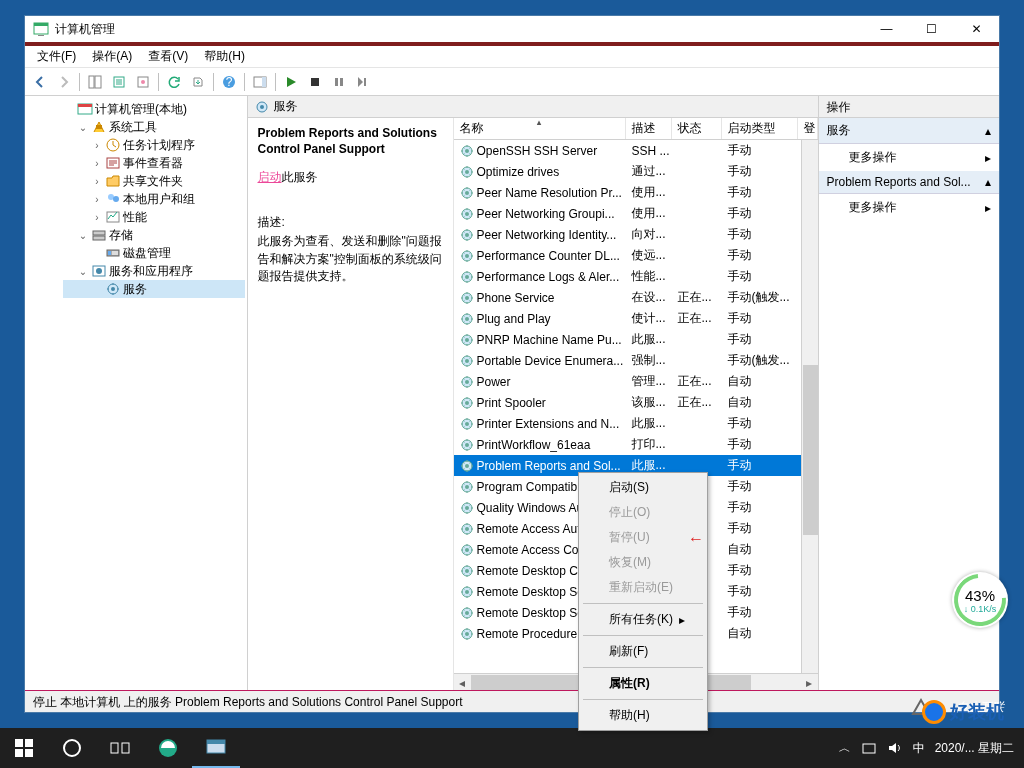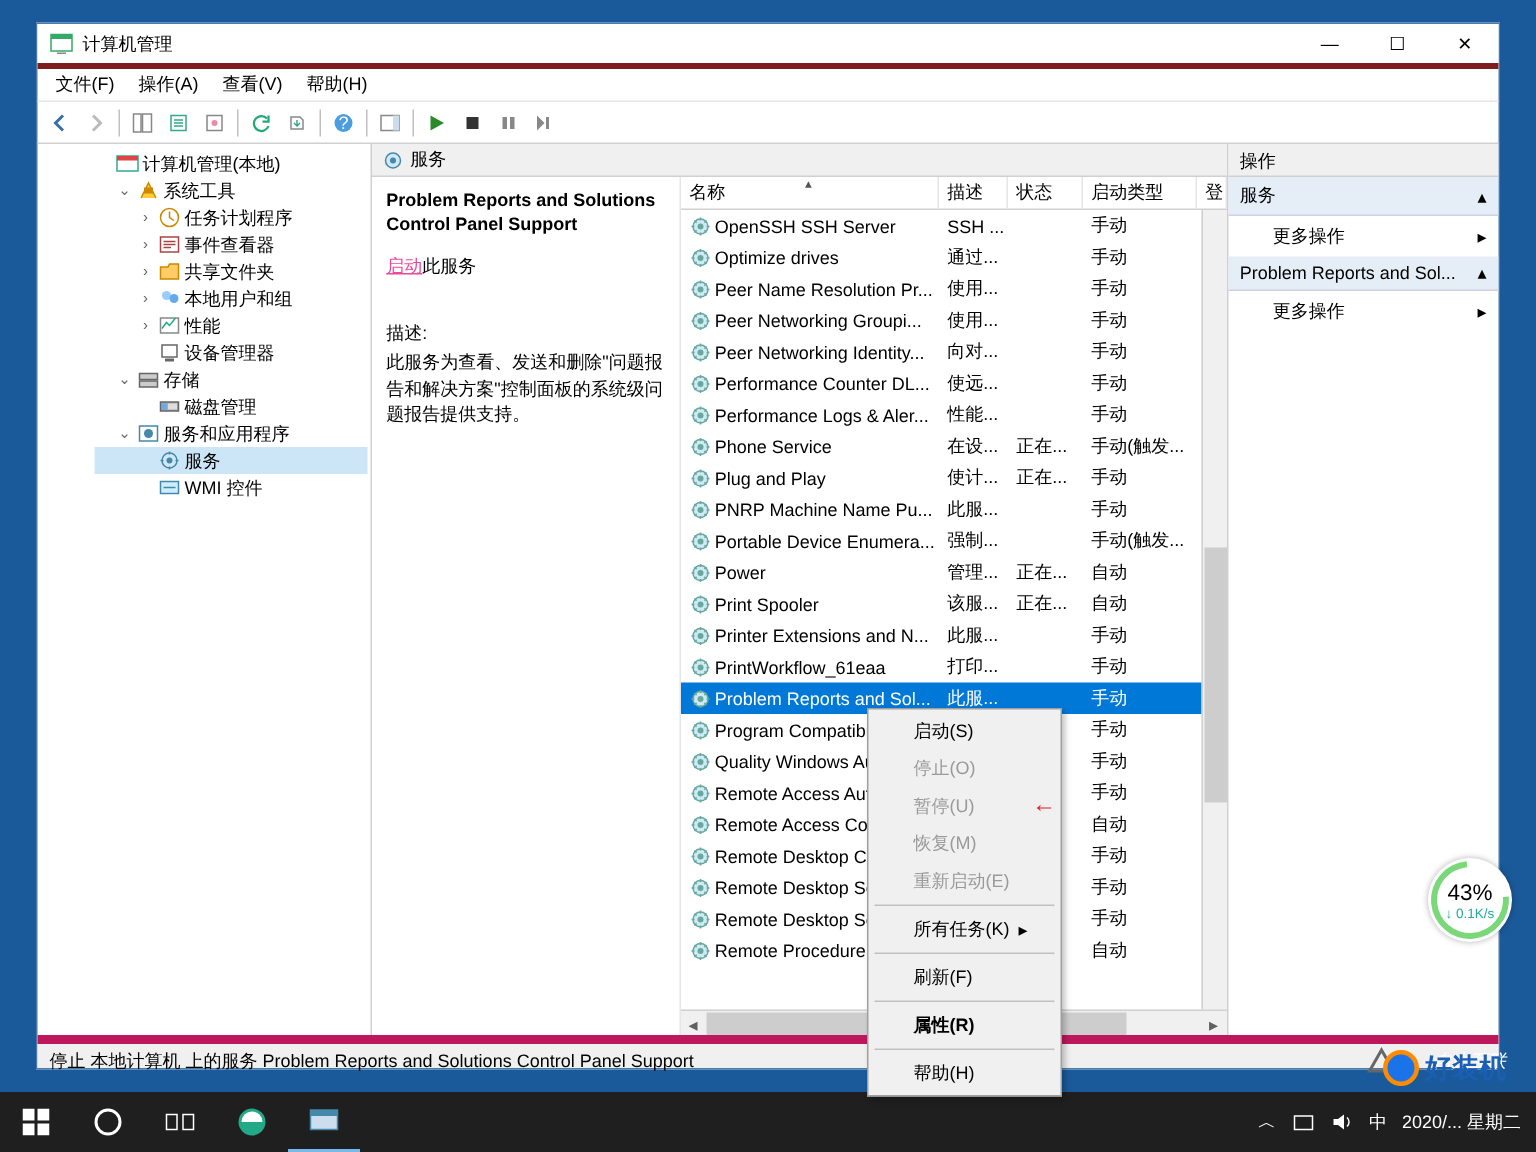--- a/index.html
+++ b/index.html
@@ -49,21 +49,21 @@
 .svc-scroll-h .arr { position: absolute; top: 0; width: 17px; height: 17px; display: flex; align-items: center; justify-content: center; color: #606060; }
 .svc-scroll-v { position: absolute; right: 0; top: 22px; bottom: 17px; width: 17px; background: #f0f0f0; border-left: 1px solid #d0d0d0; }
 .svc-scroll-v .thumb-v { position: absolute; top: 225px; height: 170px; left: 1px; width: 15px; background: #cdcdcd; }
 .tabs-bottom { height: 22px; background: #f0f0f0; border-top: 1px solid #d0d0d0; display: flex; align-items: flex-end; padding-left: 4px; }
 .tab-b { padding: 2px 10px; border: 1px solid #a0a0a0; border-bottom: none; background: #fff; margin-right: -1px; border-radius: 3px 3px 0 0; font-size: 11px; cursor: default; }
 .tab-b.inactive { background: #f0f0f0; }
 .action-pane { width: 183px; display: flex; flex-direction: column; }
 .action-head { height: 22px; background: #f0f0f0; border-bottom: 1px solid #d0d0d0; padding: 3px 8px; }
 .action-group-hd { background: #e5eef7; padding: 4px 8px; border-bottom: 1px solid #d0d0e0; display: flex; justify-content: space-between; align-items: center; }
 .action-item { padding: 5px 8px 5px 30px; cursor: default; display: flex; align-items: center; justify-content: space-between; }
-.statusbar { height: 22px; border-top: 6px solid #be185d; padding: 3px 8px; background: #f0f0f0; }
+.statusbar { height: 22px; border-top: 1px solid #be185d; padding: 3px 8px; background: #f0f0f0; }
 .context-menu { position: absolute; left: 578px; top: 472px; width: 130px; background: #f0f0f0; border: 1px solid #a0a0a0; box-shadow: 2px 2px 4px rgba(0,0,0,0.25); padding: 2px; z-index: 100; }
 .ctx-item { padding: 4px 20px 4px 28px; cursor: default; display: flex; justify-content: space-between; align-items: center; }
 .ctx-item.disabled { color: #9a9a9a; }
 .ctx-sep { height: 1px; background: #c0c0c0; margin: 3px 2px; }
 .red-arrow { position: absolute; left: 688px; top: 528px; z-index: 101; color: #d22; font-size: 16px; font-weight: bold; }
 .taskbar { position: absolute; left: 0; bottom: 0; width: 1024px; height: 40px; background: #1f1f1f; display: flex; align-items: center; }
 .taskbar .tb-item { width: 48px; height: 40px; display: flex; align-items: center; justify-content: center; color: #fff; }
 .taskbar .tb-right { margin-left: auto; display: flex; align-items: center; color: #fff; gap: 10px; padding-right: 10px; font-size: 11px; }
 .circle-widget { position: absolute; right: 16px; bottom: 140px; width: 56px; height: 56px; border-radius: 50%; background: #fff; box-shadow: 0 0 4px rgba(0,0,0,0.3); display: flex; flex-direction: column; align-items: center; justify-content: center; z-index: 50; }
 .circle-widget::before { content:""; position:absolute; inset:2px; border-radius:50%; border: 4px solid #7ad87a; border-top-color: transparent; transform: rotate(40deg);}
@@ -254,30 +254,20 @@
       <div class="tree-item indent2">
           <span class="expander">›</span>
           <span class="t-icon">
             <svg width="16" height="16">
               <rect x="2" y="3" width="12" height="10" fill="#fff" stroke="#888"></rect>
               <path d="M3 10l3-4 2 2 4-5" stroke="#2a8" fill="none"></path>
             </svg>
           </span>
           <span>性能</span>
         </div>
-      <div class="tree-item indent2">
-          <span class="expander"></span>
-          <span class="t-icon">
-            <svg width="16" height="16">
-              <rect x="3" y="3" width="10" height="8" fill="#fff" stroke="#666"></rect>
-              <rect x="5" y="12" width="6" height="2" fill="#666"></rect>
-            </svg>
-          </span>
-          <span>设备管理器</span>
-        </div>
       <div class="tree-item indent1">
           <span class="expander">⌄</span>
           <span class="t-icon">
             <svg width="16" height="16">
               <rect x="2" y="4" width="12" height="4" fill="#ccc" stroke="#666"></rect>
               <rect x="2" y="9" width="12" height="4" fill="#ccc" stroke="#666"></rect>
             </svg>
           </span>
           <span>存储</span>
         </div>
@@ -305,30 +295,20 @@
       <div class="tree-item indent2 selected">
           <span class="expander"></span>
           <span class="t-icon">
             <svg width="16" height="16">
               <circle cx="8" cy="8" r="5" fill="#d0e8f8" stroke="#48a"></circle>
               <circle cx="8" cy="8" r="2" fill="#48a"></circle>
               <path d="M8 2v2M8 12v2M2 8h2M12 8h2" stroke="#48a"></path>
             </svg>
           </span>
           <span>服务</span>
-        </div>
-      <div class="tree-item indent2">
-          <span class="expander"></span>
-          <span class="t-icon">
-            <svg width="16" height="16">
-              <rect x="2" y="4" width="12" height="8" fill="#cef" stroke="#48a"></rect>
-              <path d="M4 8h8" stroke="#48a"></path>
-            </svg>
-          </span>
-          <span>WMI 控件</span>
         </div>
     </div>
 
     <div class="middle-pane">
       <div class="svc-header">
         <span>
             <svg width="16" height="16">
               <circle cx="8" cy="8" r="5" fill="#d0e8f8" stroke="#48a"></circle>
               <circle cx="8" cy="8" r="2" fill="#48a"></circle>
             </svg>

